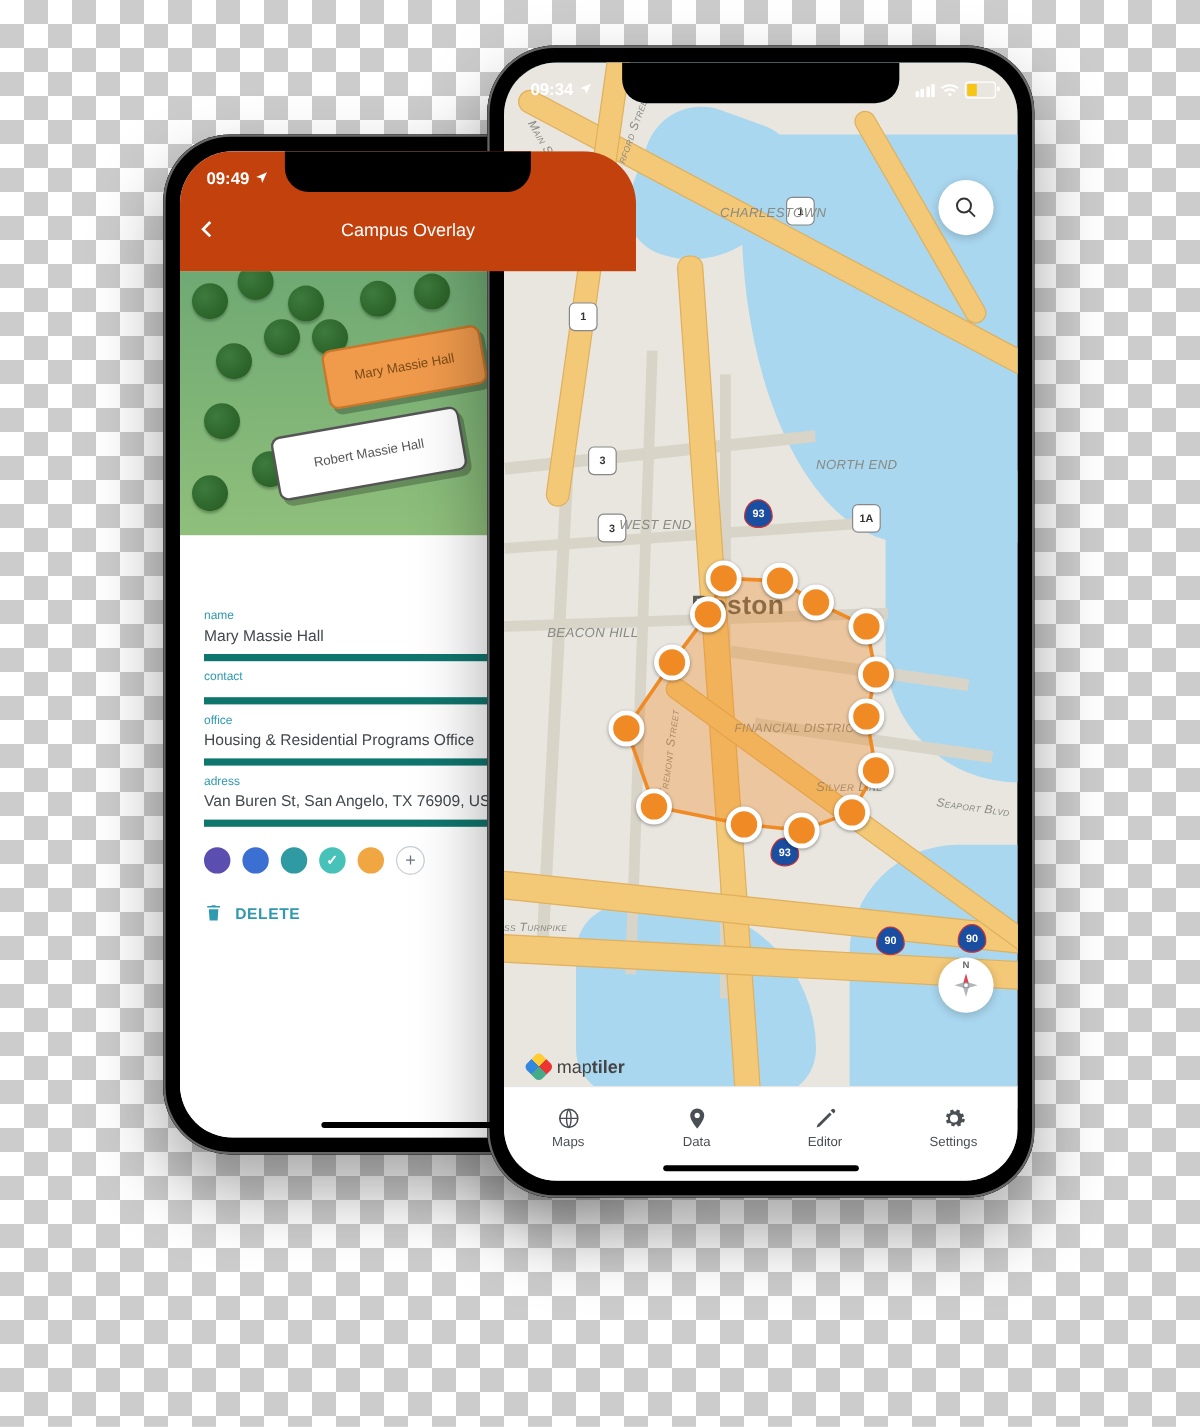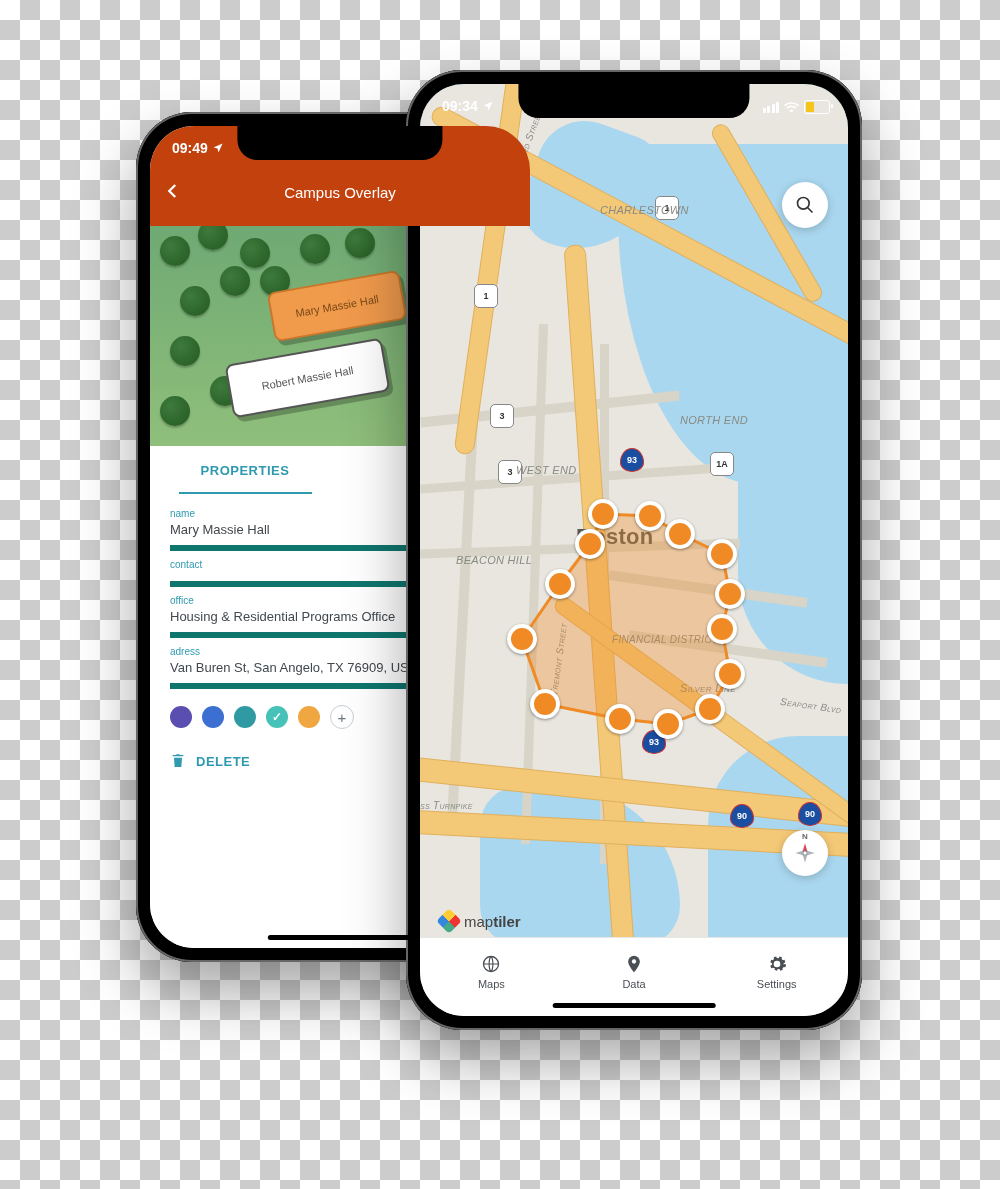--- a/index.html
+++ b/index.html
@@ -61,21 +61,21 @@
   .prop{padding:8px 0;border-bottom:6px solid #0f766e;}
   .prop .lbl{font-size:10px;color:#2f99b0;margin-bottom:3px;}
   .prop .val{font-size:13px;color:#41484e;}
   #p1-colors{display:flex;gap:10px;align-items:center;padding:16px 0 10px;}
   .colordot{width:22px;height:22px;border-radius:50%;position:relative;}
   .colordot.sel::after{content:"✓";position:absolute;inset:0;display:flex;align-items:center;justify-content:center;color:#fff;font-size:12px;font-weight:700;}
   .coloradd{width:22px;height:22px;border-radius:50%;border:1px solid #c7ced4;display:flex;align-items:center;justify-content:center;color:#6b7680;font-size:15px;}
   #p1-delete{margin-top:14px;display:flex;align-items:center;gap:10px;color:#2f99b0;font-size:13px;font-weight:600;letter-spacing:.5px;}
 
   
-  #phone2{left:406px;top:38px;width:456px;height:960px;margin-top:32px;}
+  #phone2{left:406px;top:38px;width:456px;height:960px;}
   #p2-screen{background:linear-gradient(180deg,#4f8a97 0,#4f8a97 90px,transparent 90px);}
   #p2-map{position:absolute;inset:0;background:#e8e6df;}
   .water{position:absolute;background:#a9d7ef;}
   .road{position:absolute;background:#f3c877;border:1px solid #e0b05c;}
   .roadg{position:absolute;background:#d8d4c8;}
   .maplabel{position:absolute;font-size:11px;color:#888a83;font-style:italic;letter-spacing:.3px;font-variant:small-caps;white-space:nowrap;}
   .maplabel.big{font-size:22px;font-weight:600;color:#5a5c54;font-style:normal;font-variant:normal;}
   .polygon{position:absolute;}
   .handle{position:absolute;width:22px;height:22px;border-radius:50%;background:#f08a24;border:4px solid #fff;box-shadow:0 1px 3px rgba(0,0,0,.4);transform:translate(-50%,-50%);}
   .shield{position:absolute;width:22px;height:22px;border-radius:5px;background:#fff;border:1px solid #888;display:flex;align-items:center;justify-content:center;font-size:9px;font-weight:700;color:#333;}
@@ -128,28 +128,20 @@
         <div class="tree" style="left:195px;top:2px"></div>
       <div class="tree" style="left:10px;top:170px"></div>
       <div class="bldg sel" style="left:120px;top:55px;width:130px;height:46px;transform:rotate(-10deg)">
         <span>Mary Massie Hall</span>
       </div>
       <div class="bldg" style="left:78px;top:125px;width:155px;height:50px;transform:rotate(-10deg)">
         <span>Robert Massie Hall</span>
       </div>
     </div>
 
-    <div id="p1-tabs">
-      <div class="tab active">
-          <span>PROPERTIES</span>
-        </div>
-      <div class="tab">
-          <span>PHOTO</span>
-        </div>
-    </div>
 
     <div id="p1-props">
       <div class="prop">
           <div class="lbl">name</div>
           <div class="val">Mary Massie Hall</div>
         </div>
       <div class="prop">
           <div class="lbl">contact</div>
         </div>
       <div class="prop">
@@ -308,20 +300,26 @@
       </div>
       <div class="tab">
         <svg viewBox="0 0 24 24" fill="#4a4f55">
             <path d="M12 2a7 7 0 017 7c0 5-7 13-7 13S5 14 5 9a7 7 0 017-7z"></path>
             <circle cx="12" cy="9" r="2.6" fill="#fff"></circle>
           </svg>
         <span>Data</span>
       </div>
       <div class="tab">
         <svg viewBox="0 0 24 24" fill="#4a4f55">
+            <path d="M3 21l3-1 12-12-2-2L4 18zM17 4l3 3 1-1a2 2 0 00-3-3z"></path>
+          </svg>
+        <span>Editor</span>
+      </div>
+      <div class="tab">
+        <svg viewBox="0 0 24 24" fill="#4a4f55">
             <path d="M12 8a4 4 0 100 8 4 4 0 000-8zm9 4l2 1-1 3-2-.5a8 8 0 01-1.5 1.5l.5 2-3 1-1-2a8 8 0 01-2 0l-1 2-3-1 .5-2A8 8 0 017 16.5L5 17l-1-3 2-1a8 8 0 010-2l-2-1 1-3 2 .5A8 8 0 018.5 6L8 4l3-1 1 2a8 8 0 012 0l1-2 3 1-.5 2A8 8 0 0119 7.5l2-.5 1 3-2 1a8 8 0 010 2z"></path>
           </svg>
         <span>Settings</span>
       </div>
     </div>
 
     <div class="home-indicator"></div>
   </div>
 </div>
 

